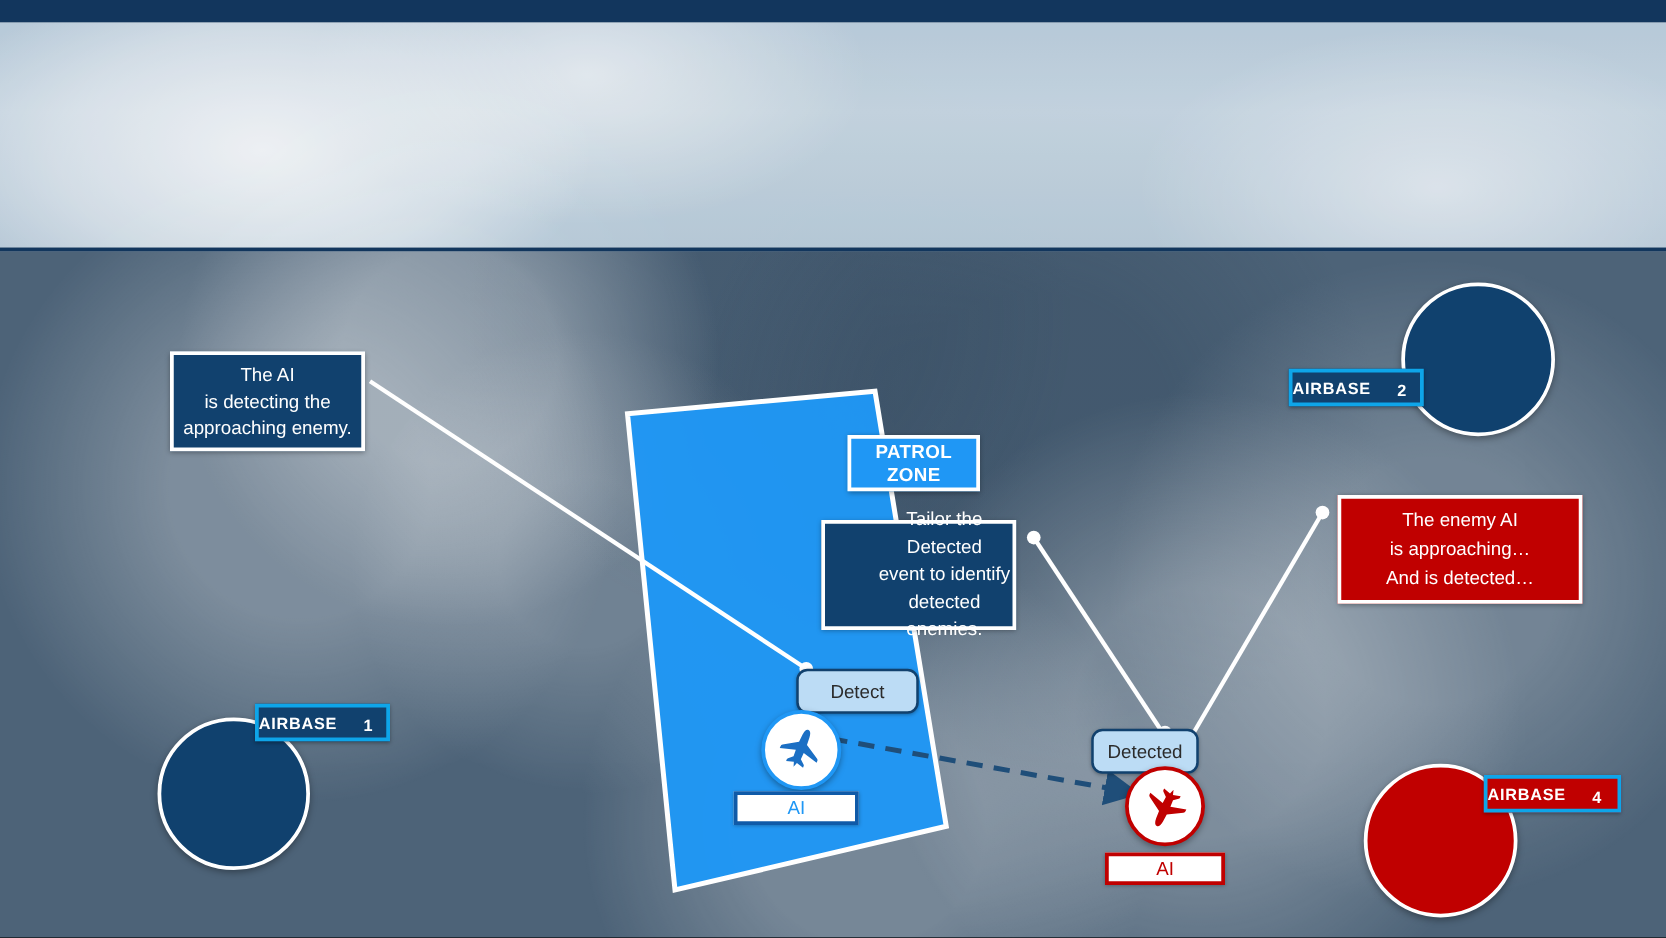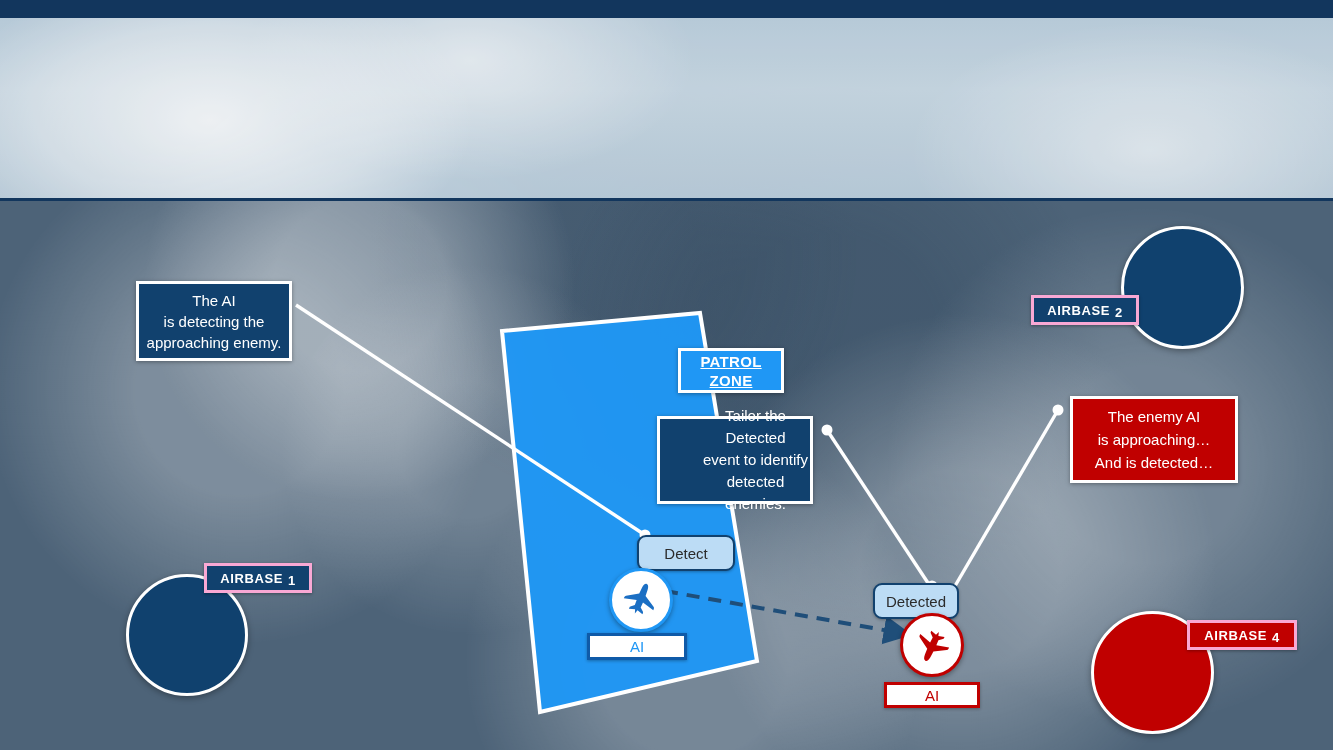--- a/index.html
+++ b/index.html
@@ -83,30 +83,31 @@
     display:flex;align-items:center;justify-content:center;
     white-space:pre-line;
     box-shadow:0 1px 4px rgba(0,0,0,.35);
   }
   .callout.navy{background:#11416e;}
   .callout.red{background:#c00000;}
   .callout.blue{background:#1f97f5;}
 
   .note-ai        {left:136px;top:281px;width:156px;height:80px;font-size:15px;line-height:21px;}
   .note-tailor    {left:657px;top:416px;width:156px;height:88px;font-size:15px;line-height:22px;padding-left:41px;}
-  .note-enemy     {left:1070px;top:396px;width:168px;height:87px;font-size:15px;line-height:23px;}
-  .patrol-zone    {left:678px;top:348px;width:106px;height:45px;font-size:15px;line-height:19px;font-weight:700;letter-spacing:.3px;text-decoration:underline;}
+  .note-enemy     {left:1070px;top:396px;width:196px;height:87px;font-size:15px;line-height:23px;}
+  .patrol-zone    {left:678px;top:348px;width:106px;height:45px;font-size:15px;line-height:19px;font-weight:700;letter-spacing:.3px;}
 
   
   .tag{
     position:absolute;box-sizing:border-box;
-    border:3px solid #f9a8d4;color:#fff;
+    border:3px solid #0ea5e9;color:#fff;
     font-size:13px;font-weight:700;letter-spacing:.6px;
-    display:flex;align-items:center;justify-content:center;
+    display:flex;align-items:center;
     box-shadow:0 1px 3px rgba(0,0,0,.35);
+    gap:16px;
   }
   .tag.navy{background:#11416e;}
   .tag.red{background:#c00000;}
   .tag .num{font-size:13px;position:relative;top:2px;}
   .tag-ab1{left:204px;top:563px;width:108px;height:30px;}
   .tag-ab2{left:1031px;top:295px;width:108px;height:30px;}
   .tag-ab4{left:1187px;top:620px;width:110px;height:30px;}
 
   
   .base{

